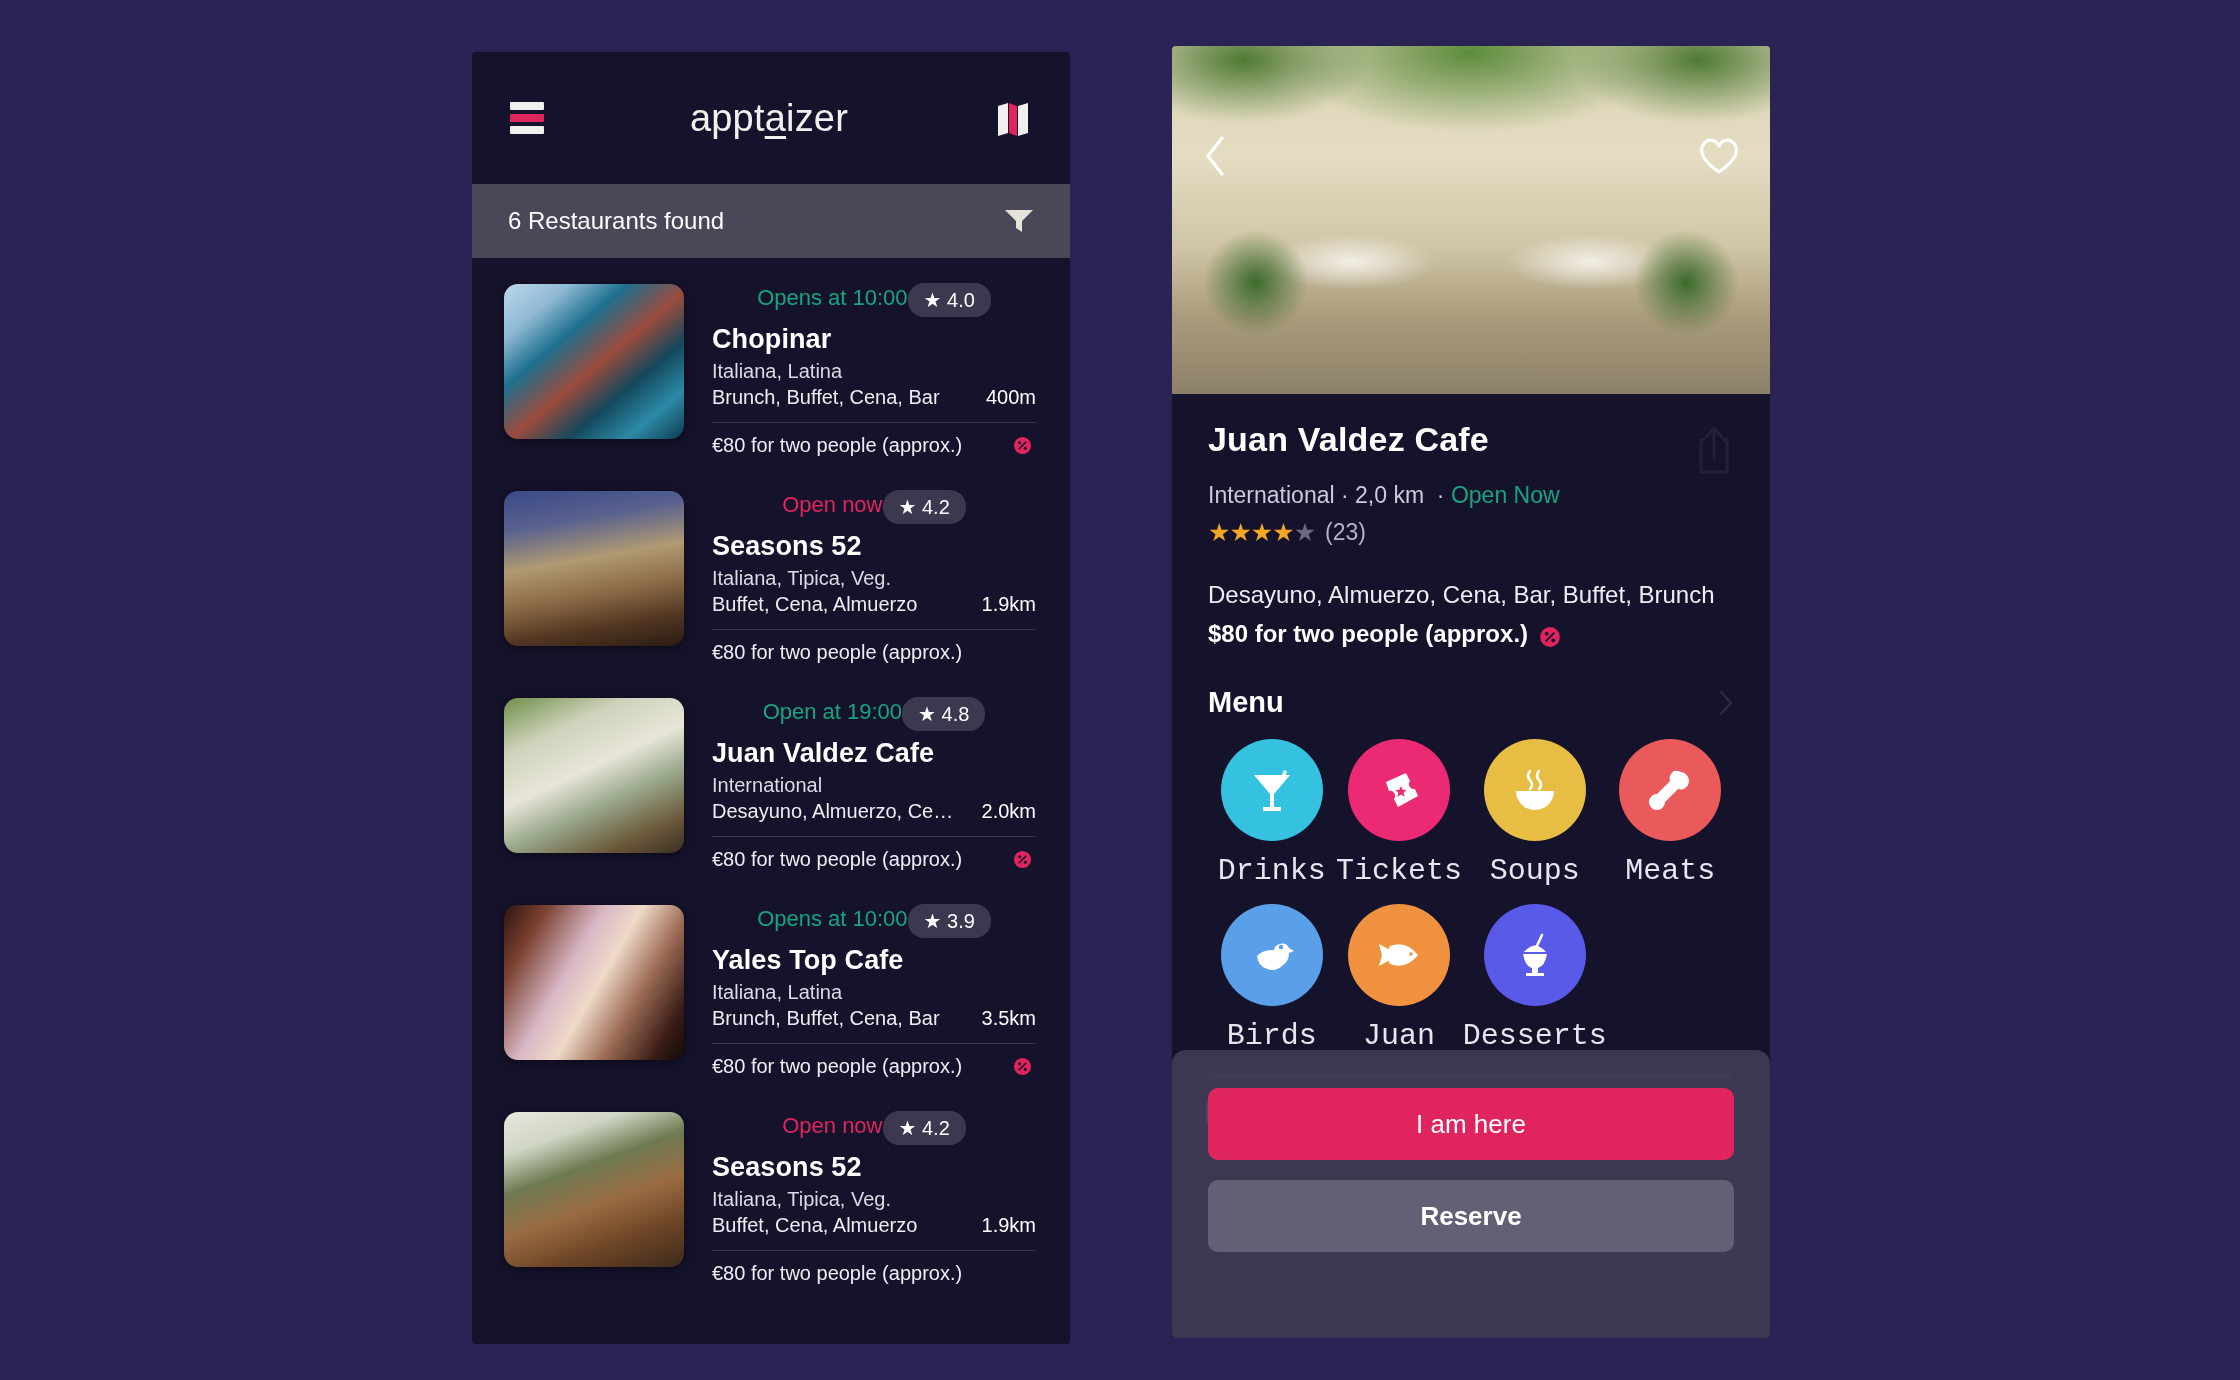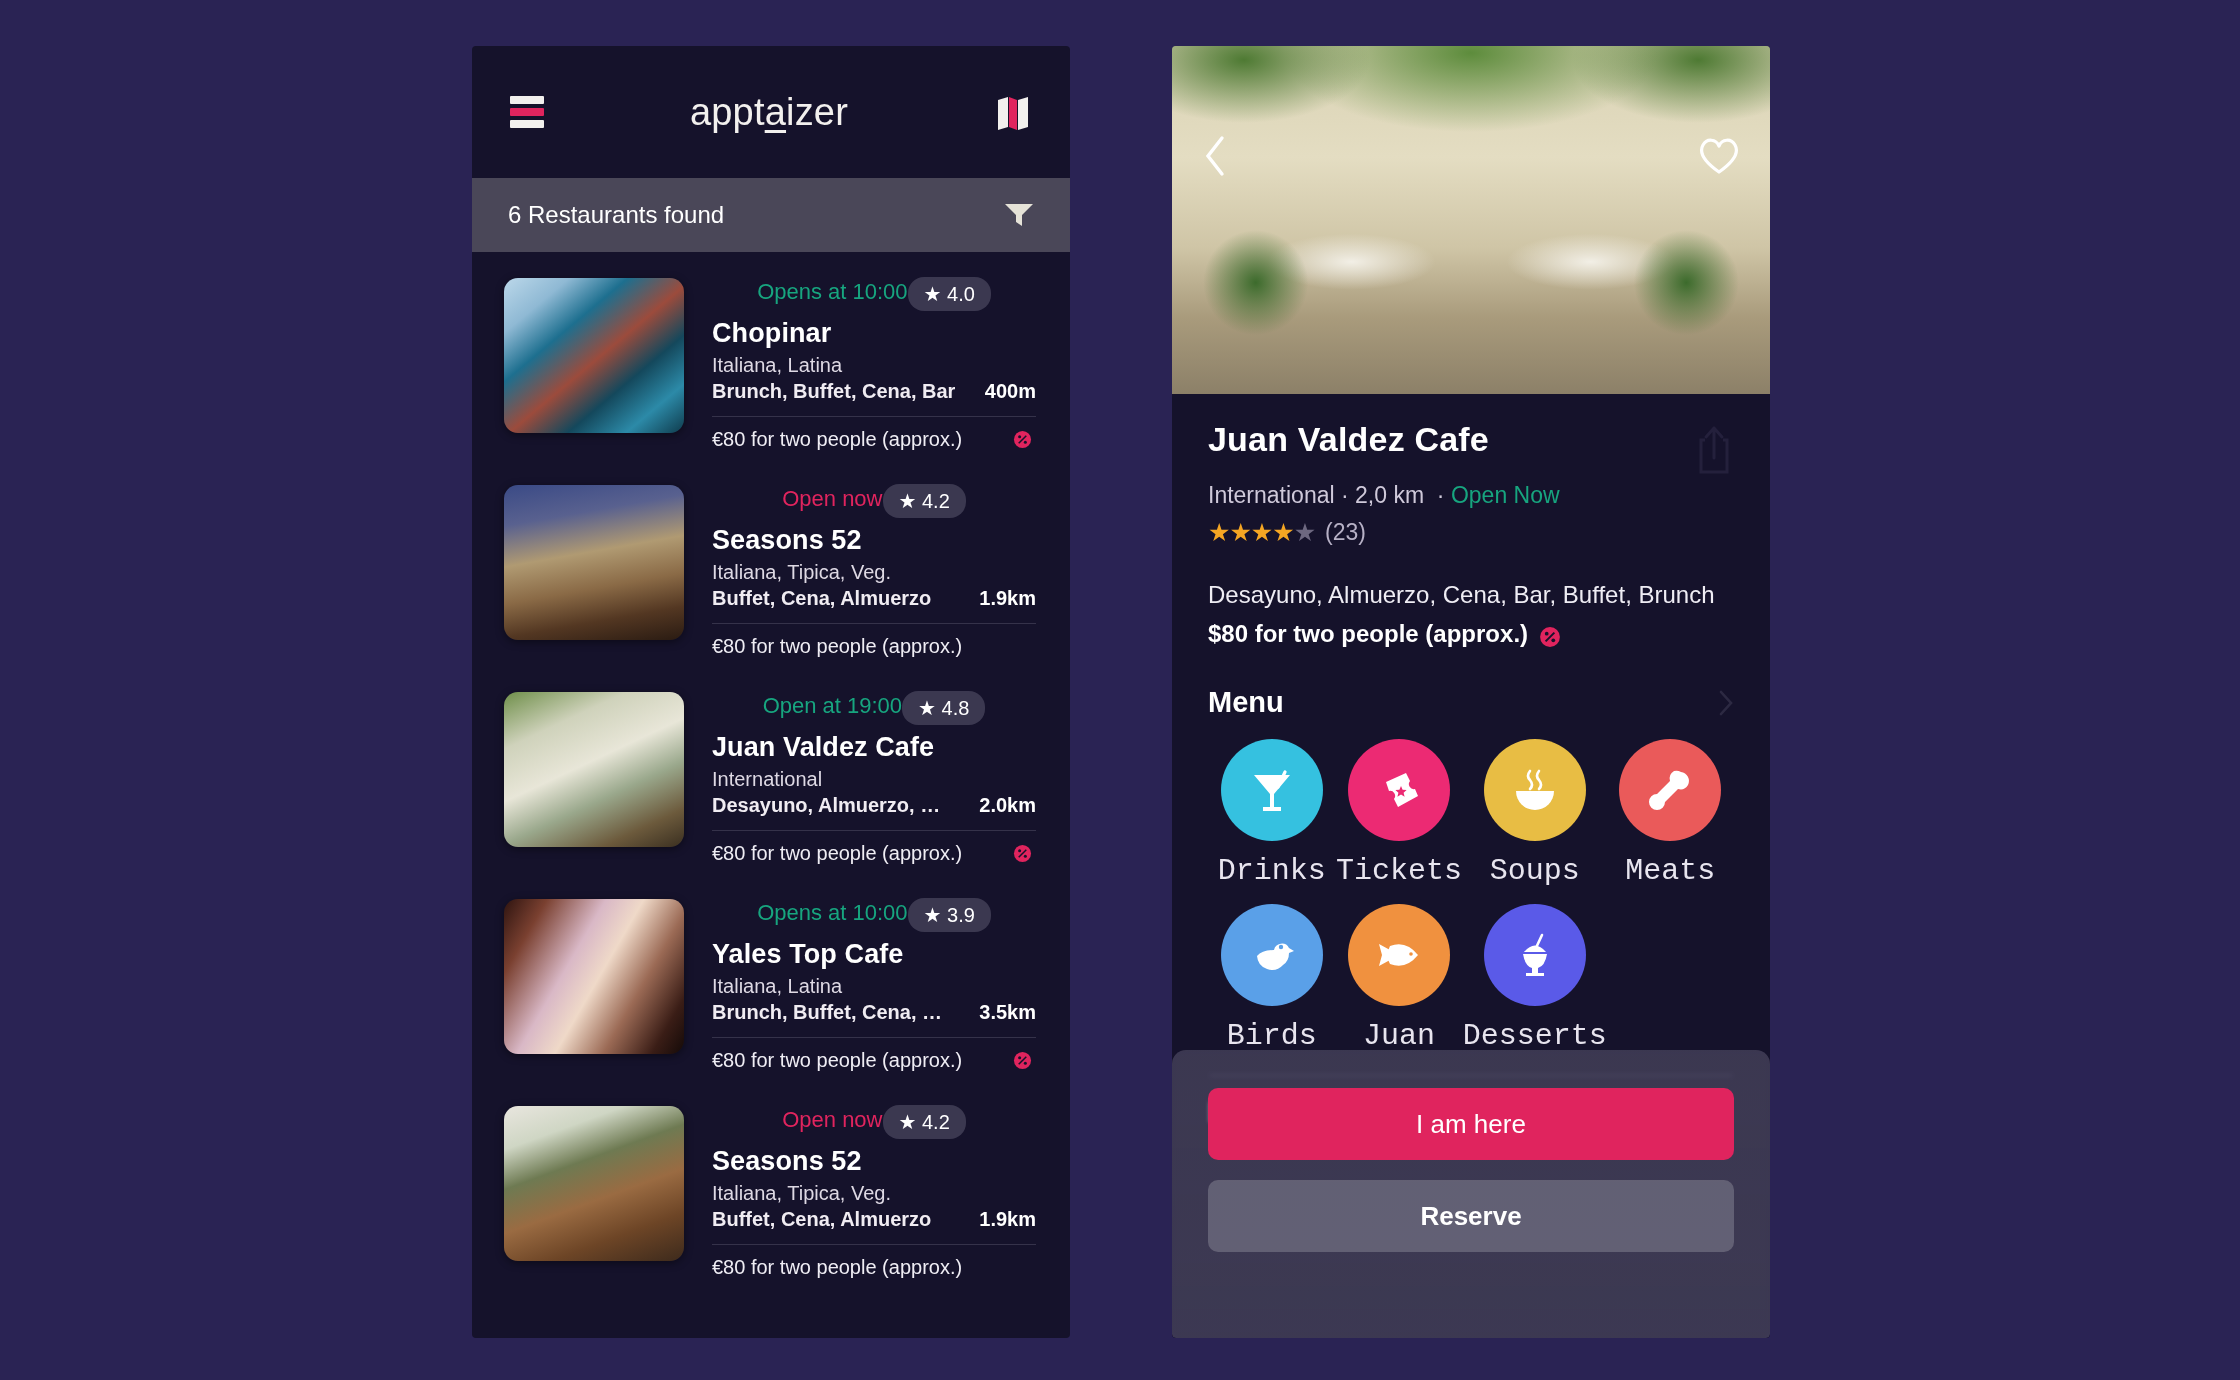--- a/index.html
+++ b/index.html
@@ -6,21 +6,21 @@
   html, body {
     width: 2240px; height: 1380px;
     background: #2a2354;
     font-family: "Liberation Sans", sans-serif;
     overflow: hidden;
   }
   .stage { position: relative; width: 2240px; height: 1380px; }
 
   
   .list-panel {
-    position: absolute; left: 472px; top: 46px;
+    position: absolute; left: 472px; top: 52px;
     width: 598px; height: 1292px;
     background: #15122b;
     border-radius: 4px;
     overflow: hidden;
   }
   .app-header {
     height: 132px;
     display: flex; align-items: center; justify-content: space-between;
     padding: 0 38px;
   }
@@ -59,21 +59,21 @@
   .status { font-size: 22px; font-weight: 400; line-height: 1.1; }
   .status.green { color: #17a57f; }
   .status.pink  { color: #e0245e; }
   .badge {
     background: #3b3850; color: #fff;
     font-size: 20px; border-radius: 16px;
     padding: 5px 16px; white-space: nowrap; margin-top: -3px;
   }
   .rname { font-size: 27px; color: #fff; font-weight: 700; margin-top: 7px; letter-spacing: .1px; }
   .rcuisine { font-size: 20px; color: #ded9e4; margin-top: 5px; }
-  .rmealrow { display: flex; justify-content: space-between; align-items: baseline; margin-top: 3px; gap: 26px; font-weight: bold; }
+  .rmealrow { display: flex; justify-content: space-between; align-items: baseline; margin-top: 3px; gap: 26px; }
   .rmeals { font-size: 20px; color: #f0ecf2; overflow: hidden; white-space: nowrap; text-overflow: ellipsis; }
   .rdist { font-size: 20px; color: #fff; white-space: nowrap; }
   .rsep { height: 1px; background: #35324a; margin: 13px 0 11px; }
   .rpricerow { display: flex; justify-content: space-between; align-items: center; padding-right: 4px; }
   .rprice { font-size: 20px; color: #efedf4; }
   .dot-pct { width: 19px; height: 19px; flex: none; }
 
   
   .detail-panel {
     position: absolute; left: 1172px; top: 46px;

